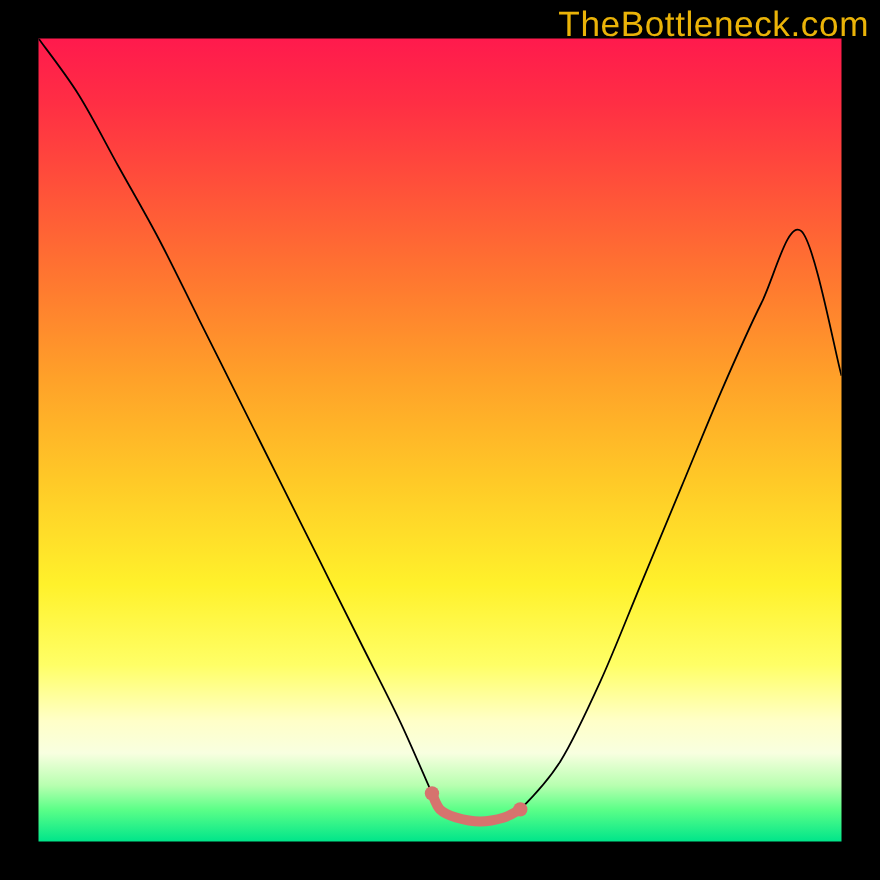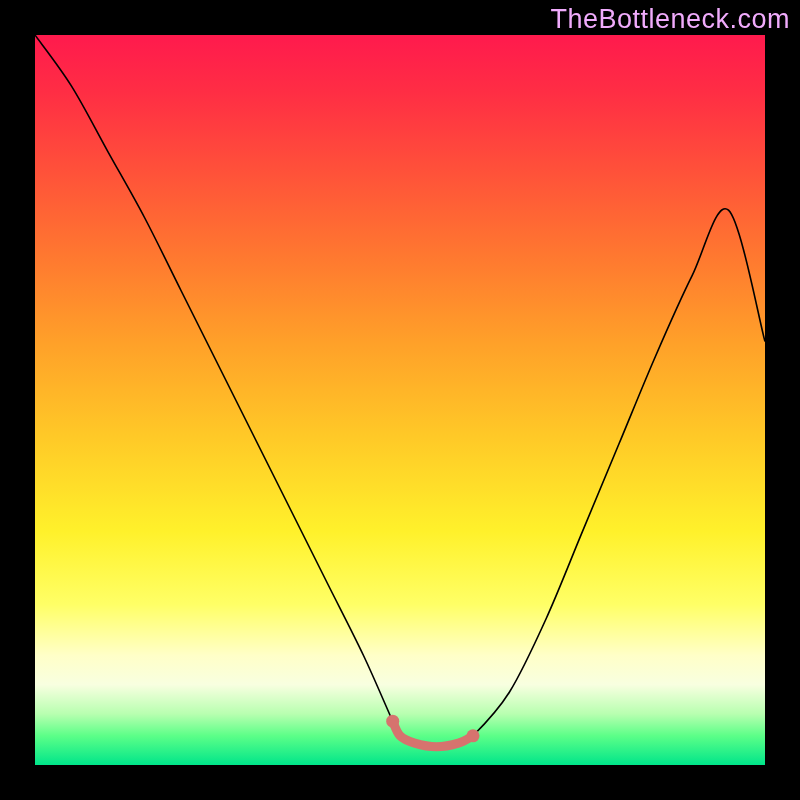--- a/index.html
+++ b/index.html
@@ -13,22 +13,22 @@
   .outer {
     width: 800px;
     height: 800px;
     background: #000;
     position: relative;
   }
   .watermark {
     position: absolute;
     top: 4px;
     right: 10px;
-    color: #f0abfc;
-    font-size: 27px;
+    color: #eab308;
+    font-size: 32px;
     font-weight: 500;
     letter-spacing: 0.5px;
     z-index: 5;
   }
   .plot-container {
     position: absolute;
     left: 35px;
     top: 35px;
     width: 730px;
     height: 730px;

